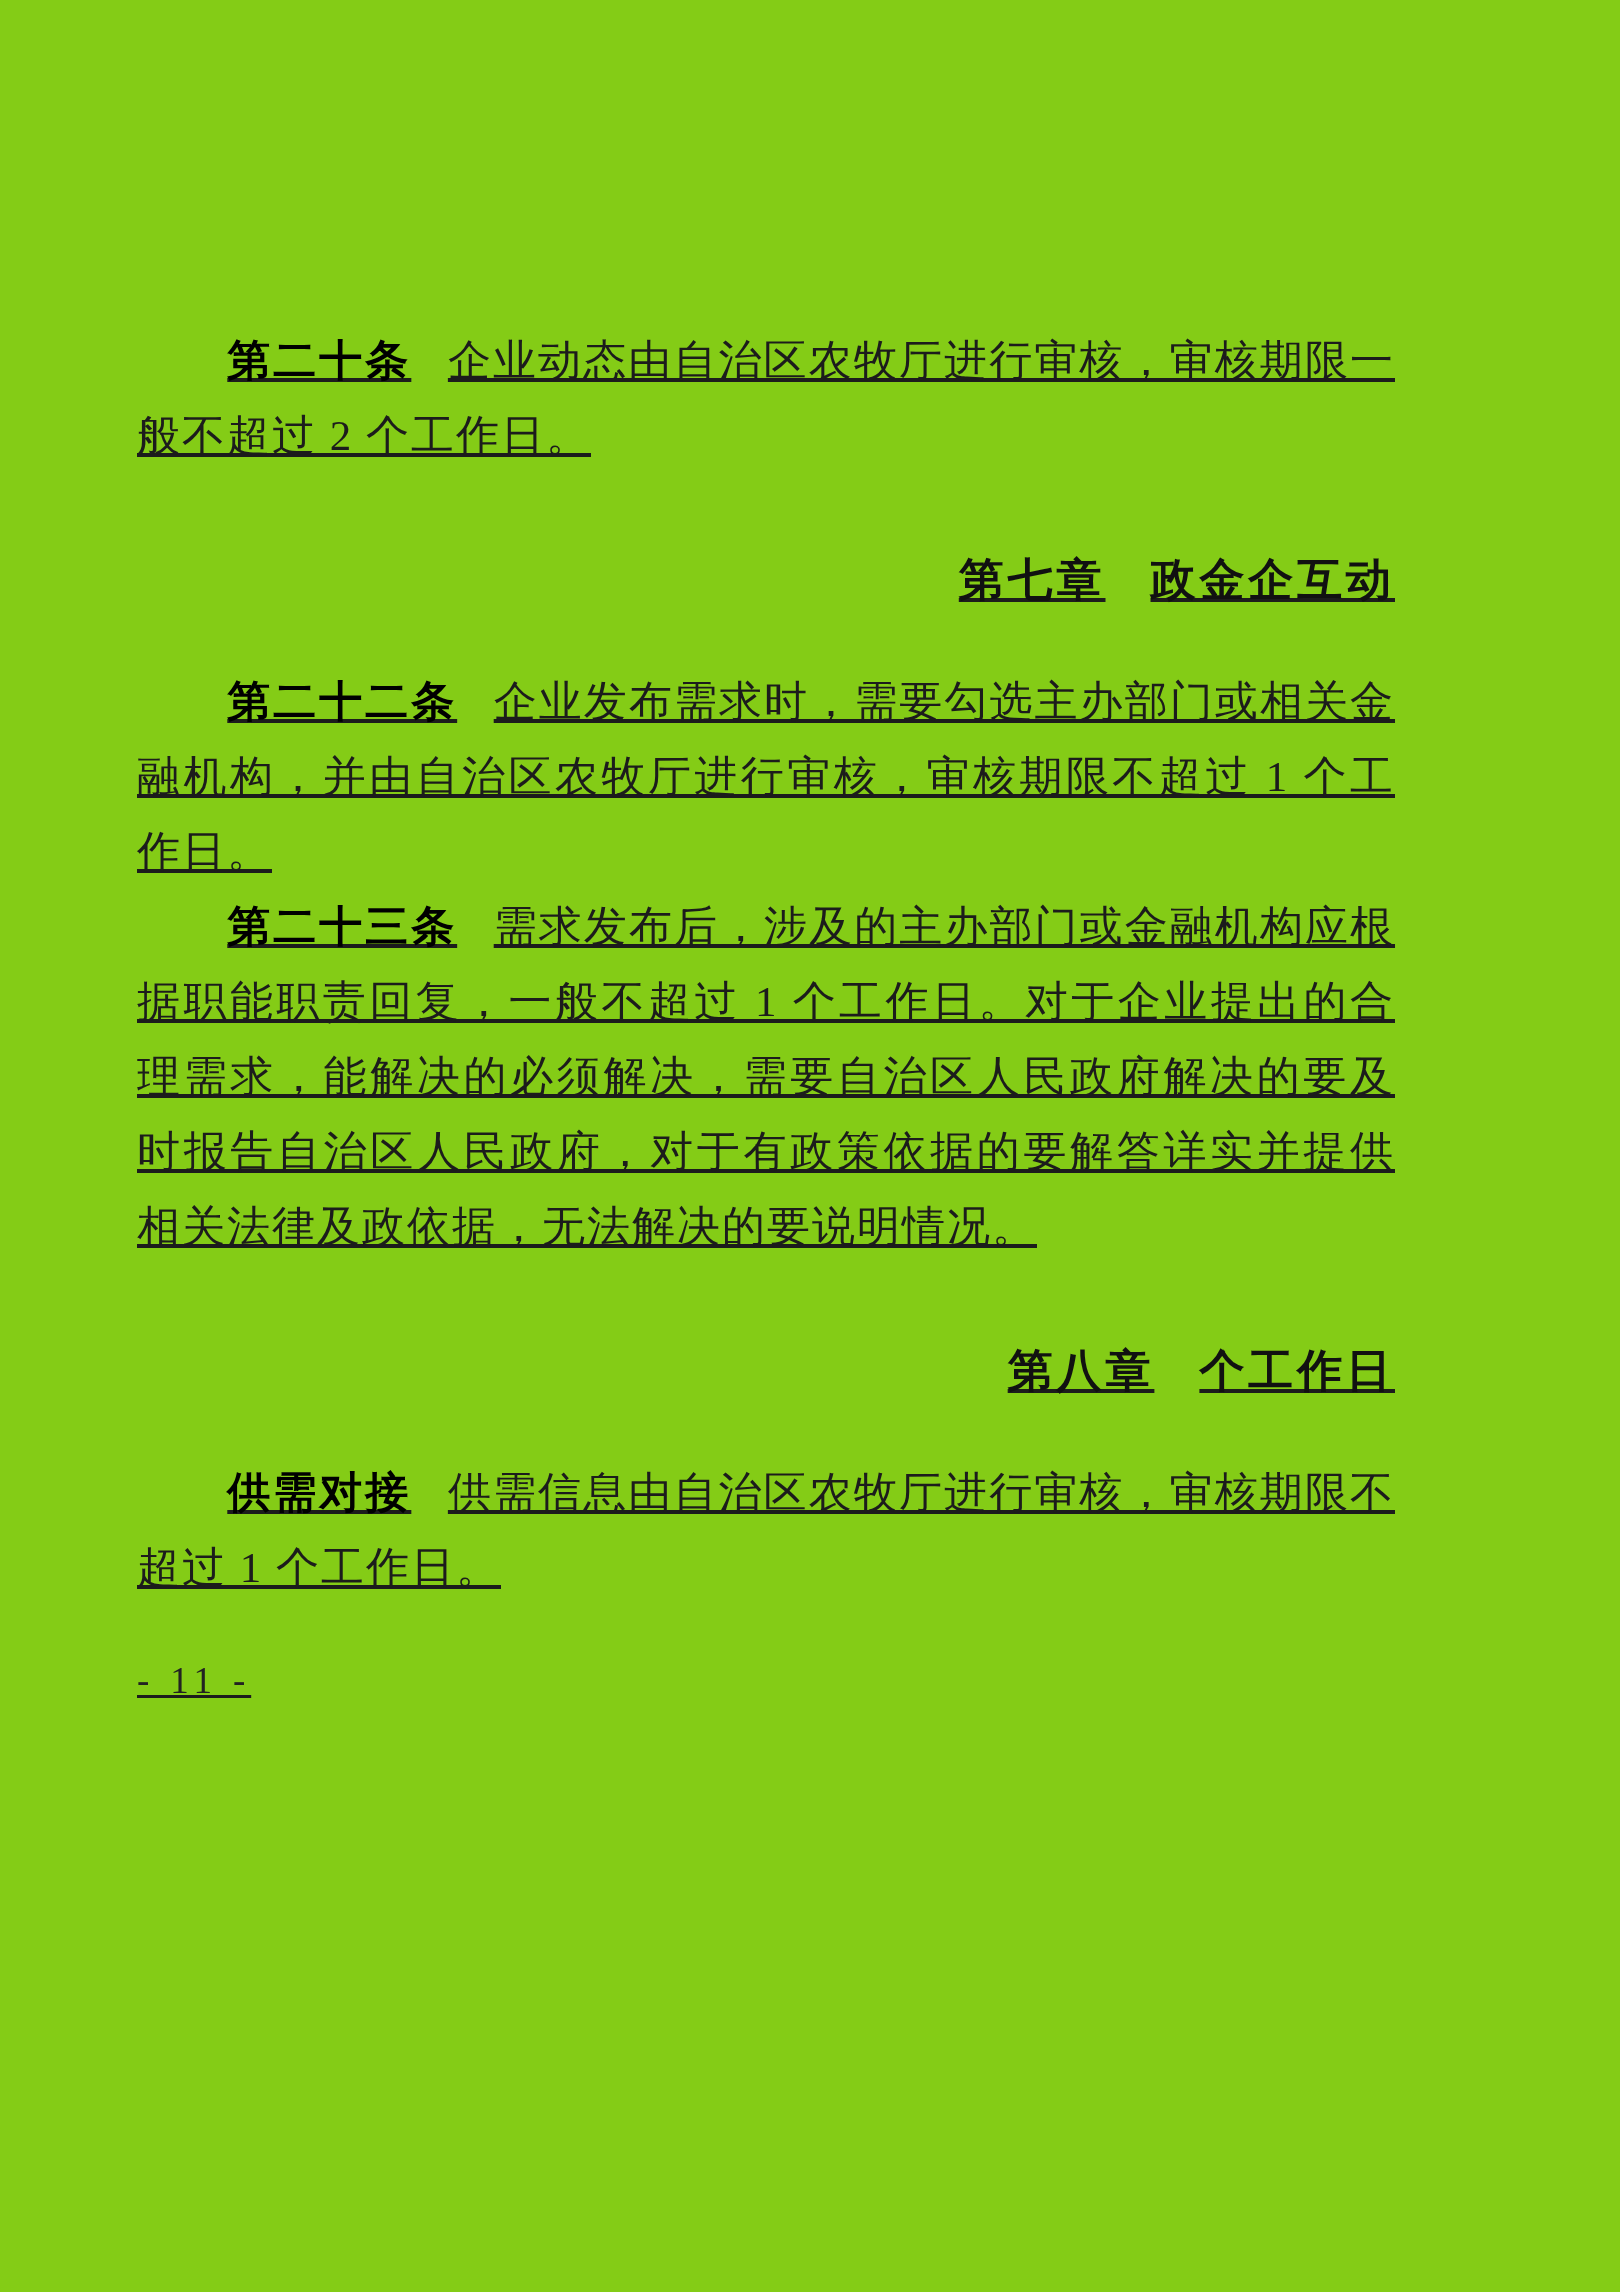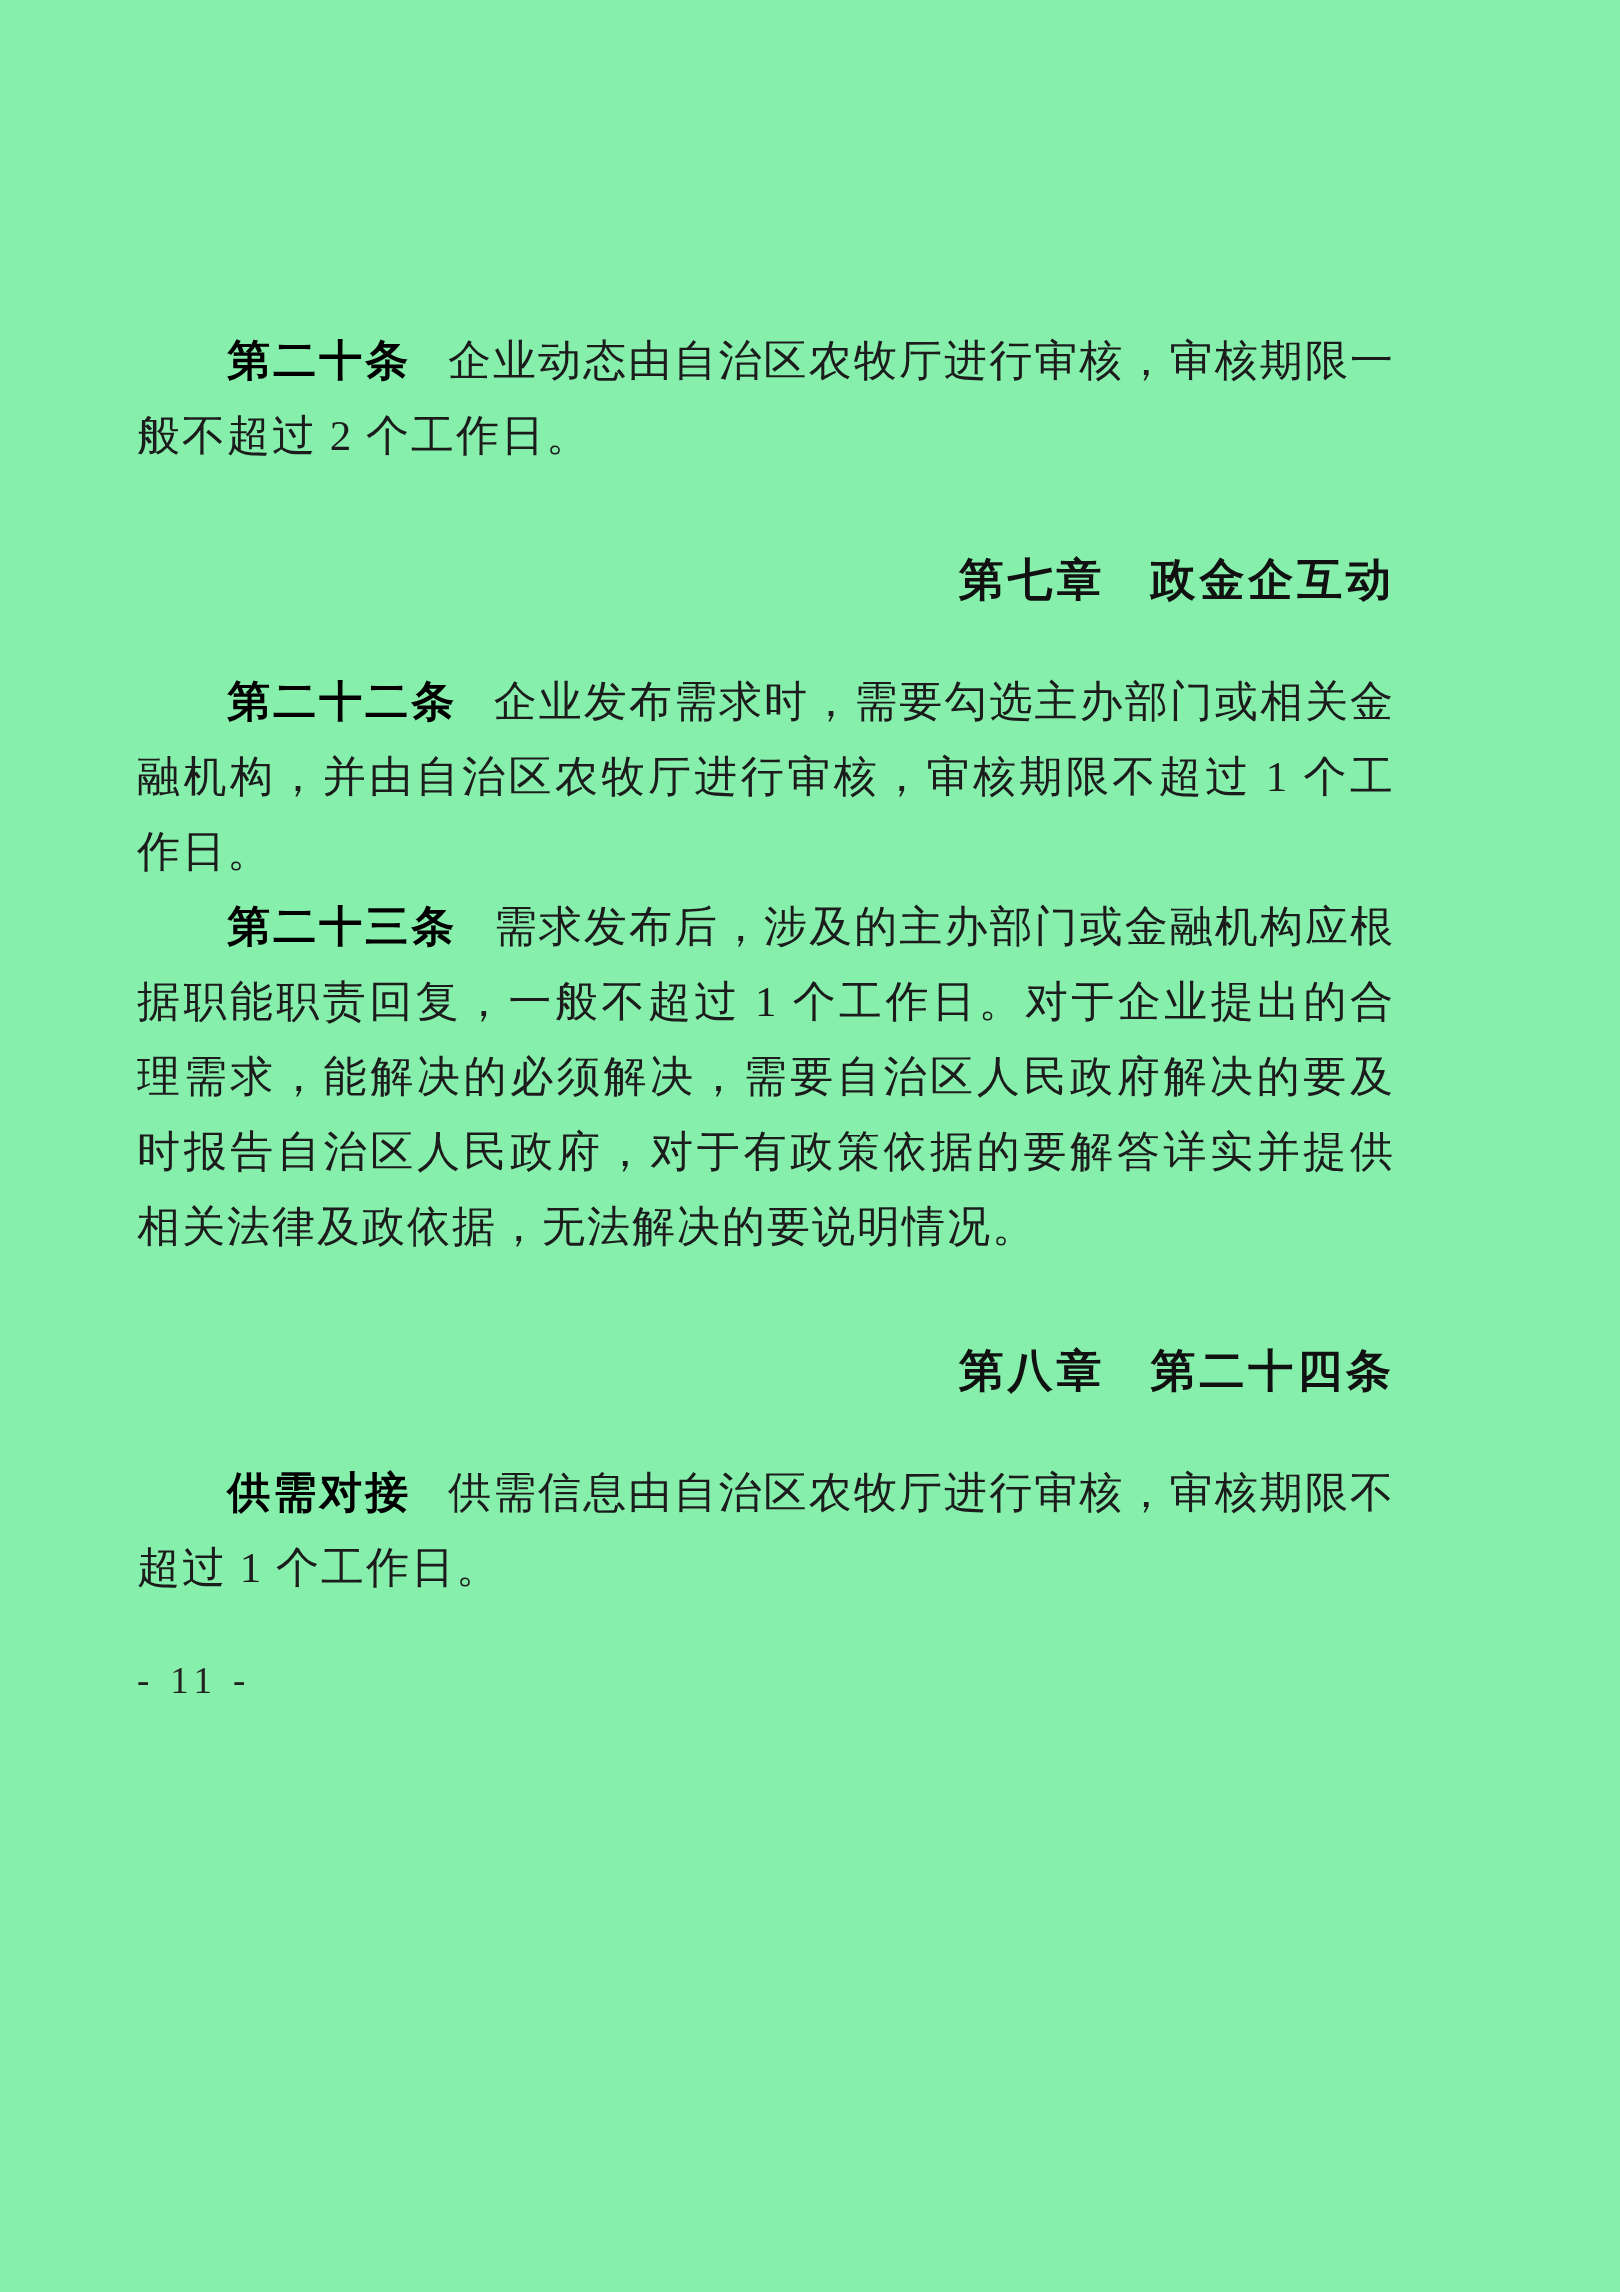--- a/index.html
+++ b/index.html
@@ -5,26 +5,27 @@
   html, body {
     margin: 0;
     padding: 0;
     background: #e8e8e6;
   }
   .page {
     position: relative;
     width: 1620px;
     height: 2293px;
     margin: 0 auto;
-    background: #86efac;
+    background: #84cc16;
     box-sizing: border-box;
     padding: 323px 225px 4px 137px;
     font-family: "Liberation Serif", "DejaVu Serif", serif;
     color: #1c1c1c;
     overflow: hidden;
+    text-decoration: underline;
   }
   .content {
     width: 1258px;
   }
   p.article {
     margin: 0;
     font-size: 43px;
     line-height: 75px;
     letter-spacing: 2px;
     text-align: justify;
@@ -76,21 +77,21 @@
 
     <p class="article">
       <span class="lead">第二十二条</span><span>企业发布需求时，需要勾选主办部门或相关金融机构，并由自治区农牧厅进行审核，审核期限不超过 1 个工作日。</span>
     </p>
 
     <p class="article">
       <span class="lead">第二十三条</span><span>需求发布后，涉及的主办部门或金融机构应根据职能职责回复，一般不超过 1 个工作日。对于企业提出的合理需求，能解决的必须解决，需要自治区人民政府解决的要及时报告自治区人民政府，对于有政策依据的要解答详实并提供相关法律及政依据，无法解决的要说明情况。</span>
     </p>
 
     <h2 class="chapter">
-      <span class="chapter-number">第八章</span><span>第二十四条</span>
+      <span class="chapter-number">第八章</span><span>个工作日</span>
     </h2>
 
 
     <p class="article">
       <span class="lead">供需对接</span><span>供需信息由自治区农牧厅进行审核，审核期限不超过 1 个工作日。</span>
     </p>
 
     <div class="page-number">- 11 -</div>
 
   </div>

